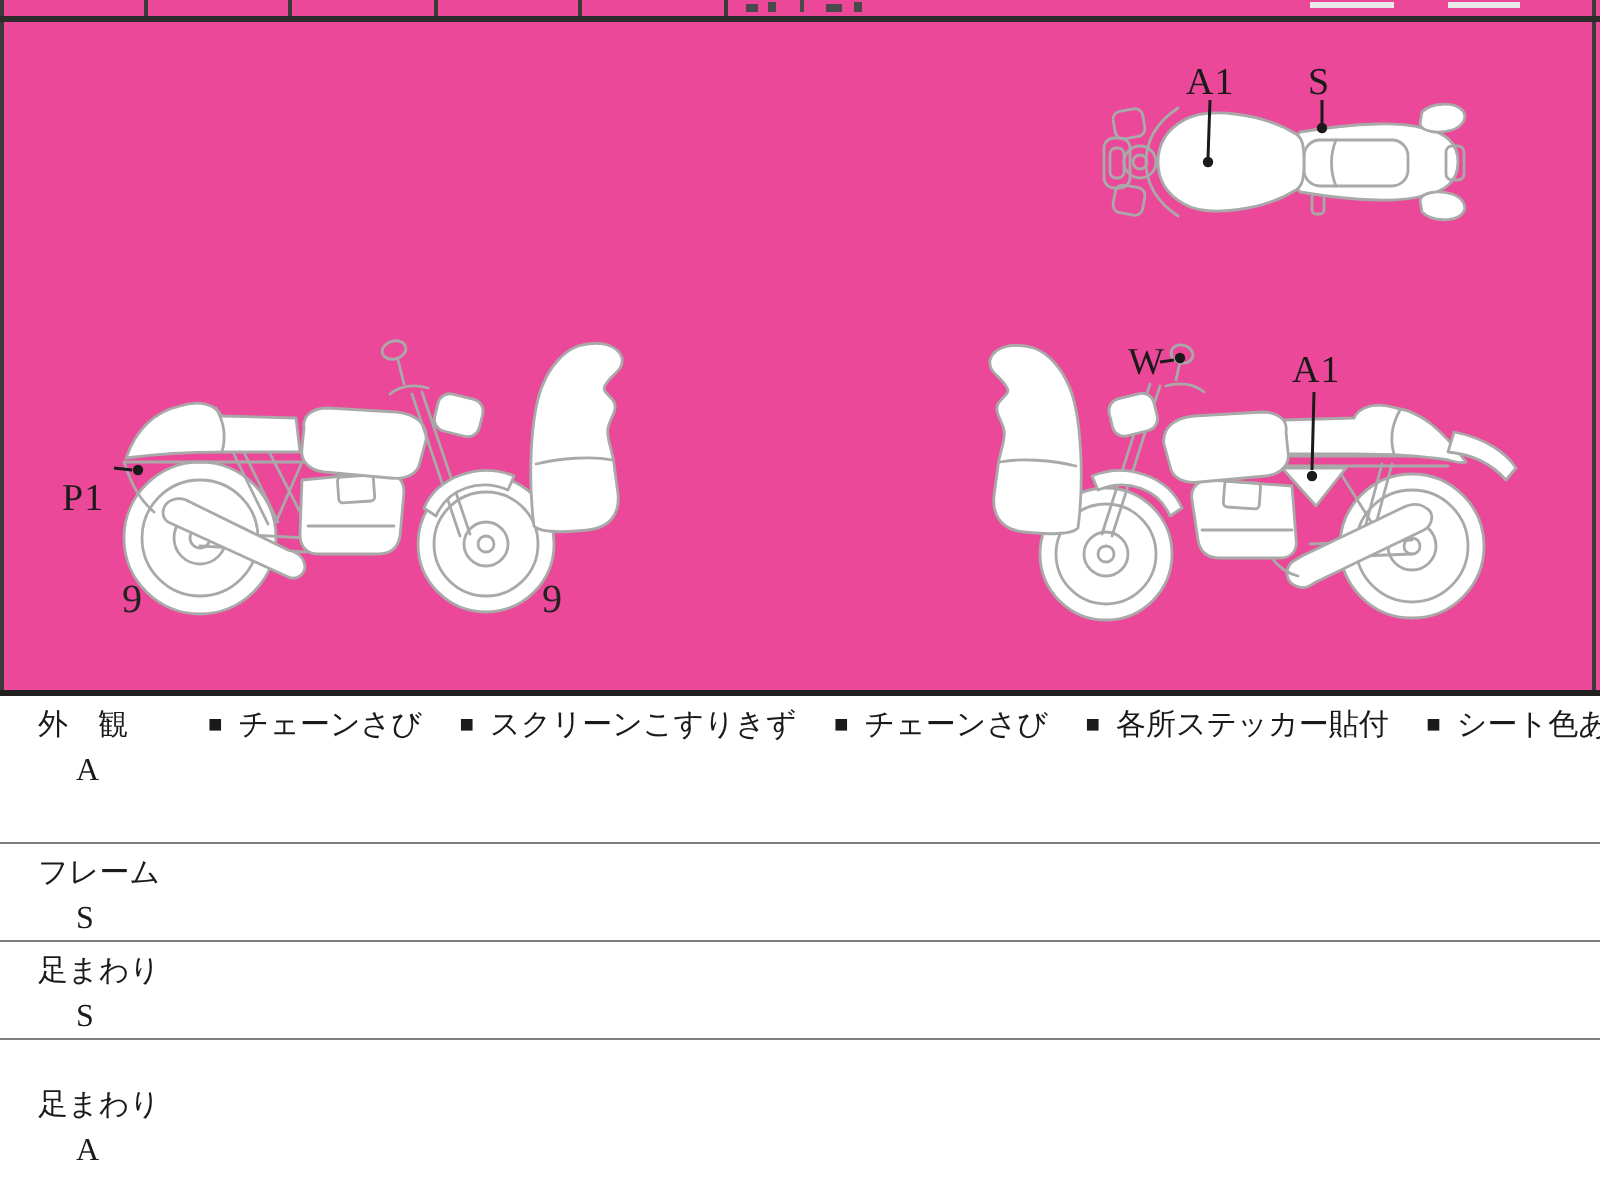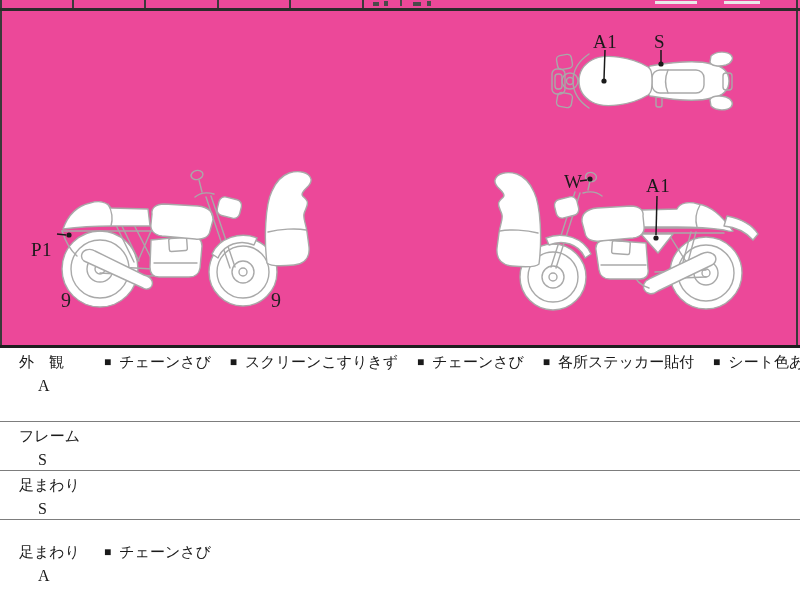--- a/index.html
+++ b/index.html
@@ -181,19 +181,16 @@
     </div>
 
     <div class="grow sep" style="height:49px;">
       <span class="rlabel">足まわり</span>
       <span class="rgrade">S</span>
     </div>
 
     <div class="grow" style="height:76px;margin-top:18px;">
       <span class="rlabel">足まわり</span>
       <span class="rgrade">A</span>
-      <span class="rnotes">
-        <span class="note"><span class="bullet">■</span><span>チェーンさび</span></span>
-      </span>
     </div>
 
   </div>
 </div>
 
 </body></html>

